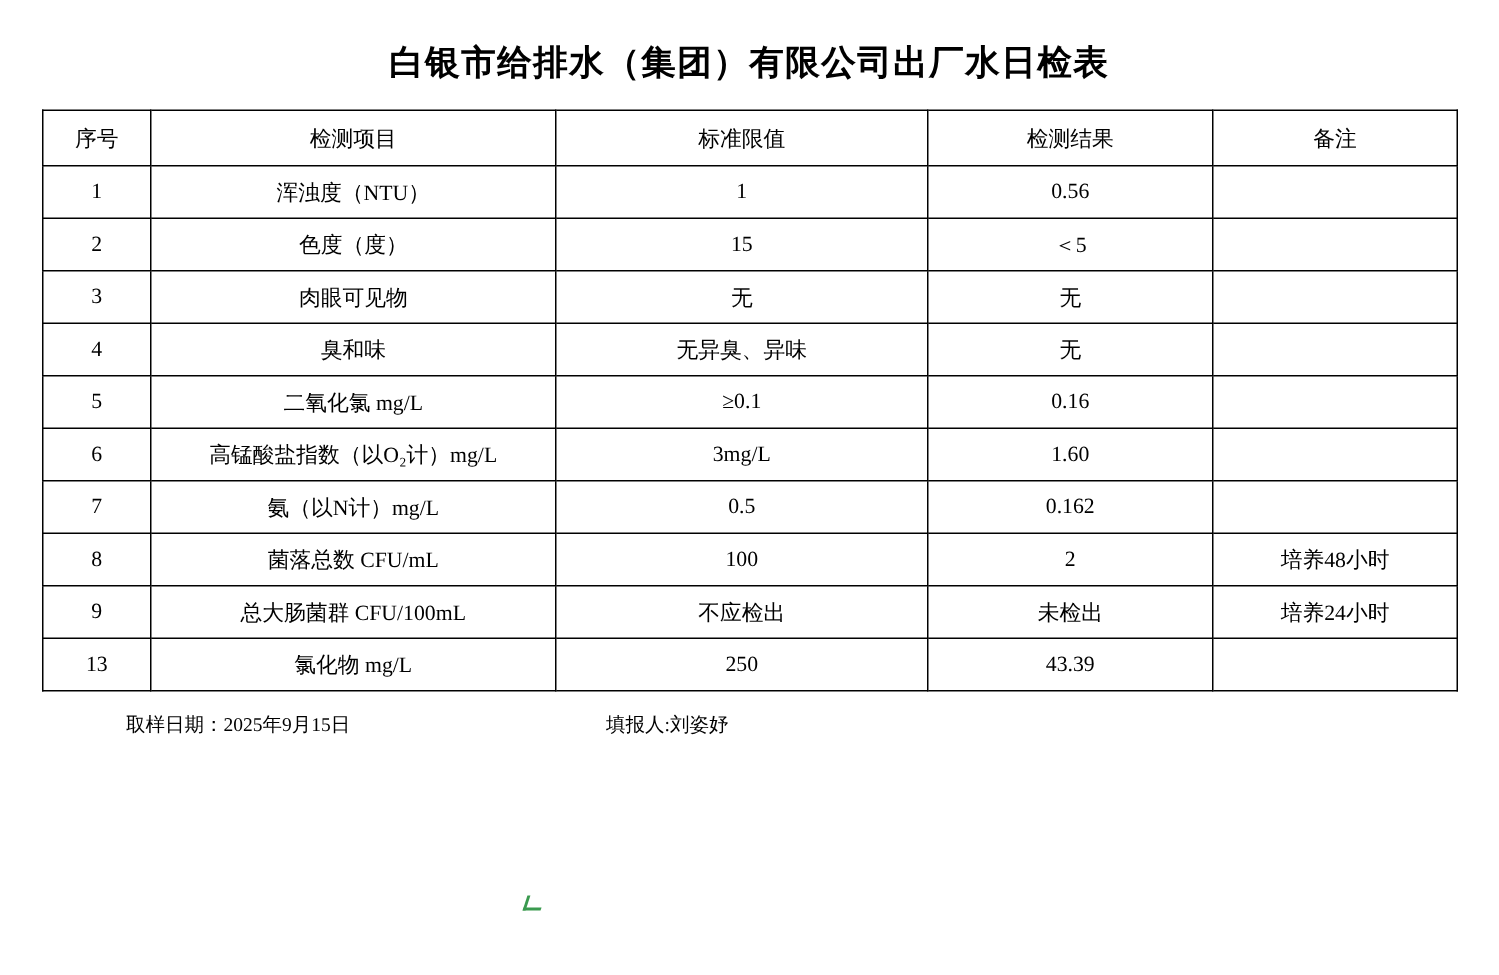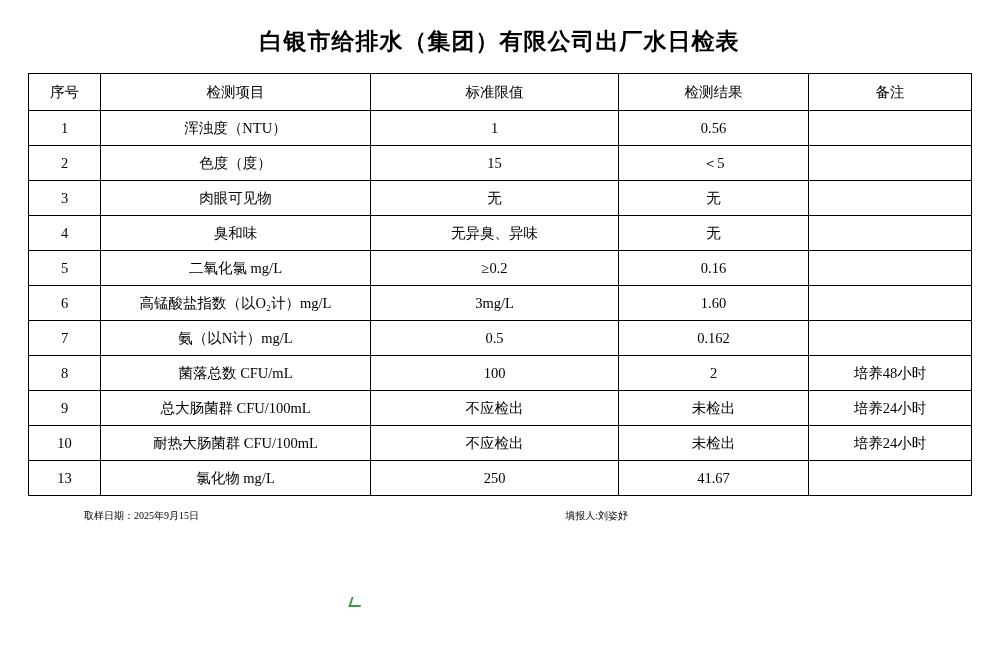--- a/index.html
+++ b/index.html
@@ -59,26 +59,26 @@
   .col-remark  { width: 163px; }
 
   .mono {
     font-family: "Liberation Mono", "DejaVu Sans Mono", monospace;
     font-size: 13.5px;
   }
   .footer {
     margin: 0 28px;
     padding-top: 13px;
     display: flex;
-    font-size: 10px;
+    font-size: 13px;
     font-family: "Liberation Serif", "DejaVu Serif", serif;
   }
   .footer .f1 { width: 350px; padding-left: 56px; box-sizing: border-box; }
   .footer .f2 { width: 340px; }
-  .footer .f3 { width: 250px; text-align: right; padding-left: 26px; box-sizing: border-box; }
+  .footer .f3 { width: 250px; text-align: left; padding-left: 26px; box-sizing: border-box; }
 
   .mark-green {
     position: absolute;
     left: 350px;
     top: 597px;
     width: 10px;
     height: 8px;
     border-left: 2px solid #3a9a4f;
     border-bottom: 2px solid #3a9a4f;
     transform: skewX(-18deg);
@@ -134,21 +134,21 @@
         <tr>
           <td class="mono">4</td>
           <td>臭和味</td>
           <td>无异臭、异味</td>
           <td>无</td>
           <td></td>
         </tr>
         <tr>
           <td class="mono">5</td>
           <td>二氧化氯 mg/L</td>
-          <td class="mono">≥0.2</td>
+          <td class="mono">≥0.1</td>
           <td class="mono">0.16</td>
           <td></td>
         </tr>
         <tr>
           <td class="mono">6</td>
           <td>高锰酸盐指数（以O₂计）mg/L</td>
           <td class="mono">3mg/L</td>
           <td class="mono">1.60</td>
           <td></td>
         </tr>
@@ -167,31 +167,24 @@
           <td>培养48小时</td>
         </tr>
         <tr>
           <td class="mono">9</td>
           <td>总大肠菌群 CFU/100mL</td>
           <td>不应检出</td>
           <td>未检出</td>
           <td>培养24小时</td>
         </tr>
         <tr>
-          <td class="mono">10</td>
-          <td>耐热大肠菌群 CFU/100mL</td>
-          <td>不应检出</td>
-          <td>未检出</td>
-          <td>培养24小时</td>
-        </tr>
-        <tr>
           <td class="mono">13</td>
           <td>氯化物 mg/L</td>
           <td class="mono">250</td>
-          <td class="mono">41.67</td>
+          <td class="mono">43.39</td>
           <td></td>
         </tr>
       </tbody>
     </table>
   </div>
 
   <div class="footer">
     <div class="f1">取样日期：2025年9月15日</div>
     <div class="f3">填报人:刘姿妤</div>
   </div>

